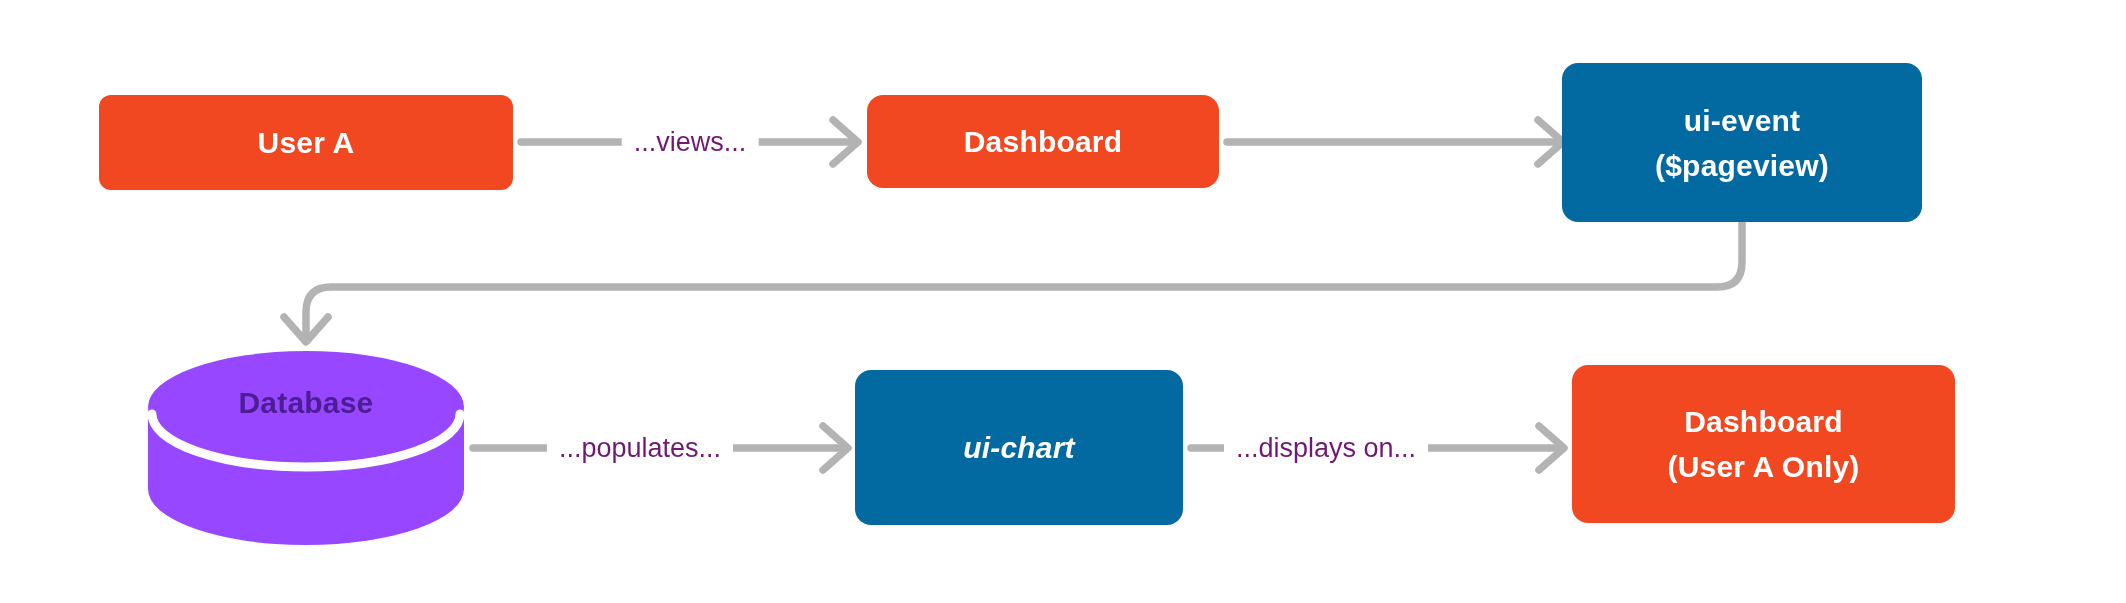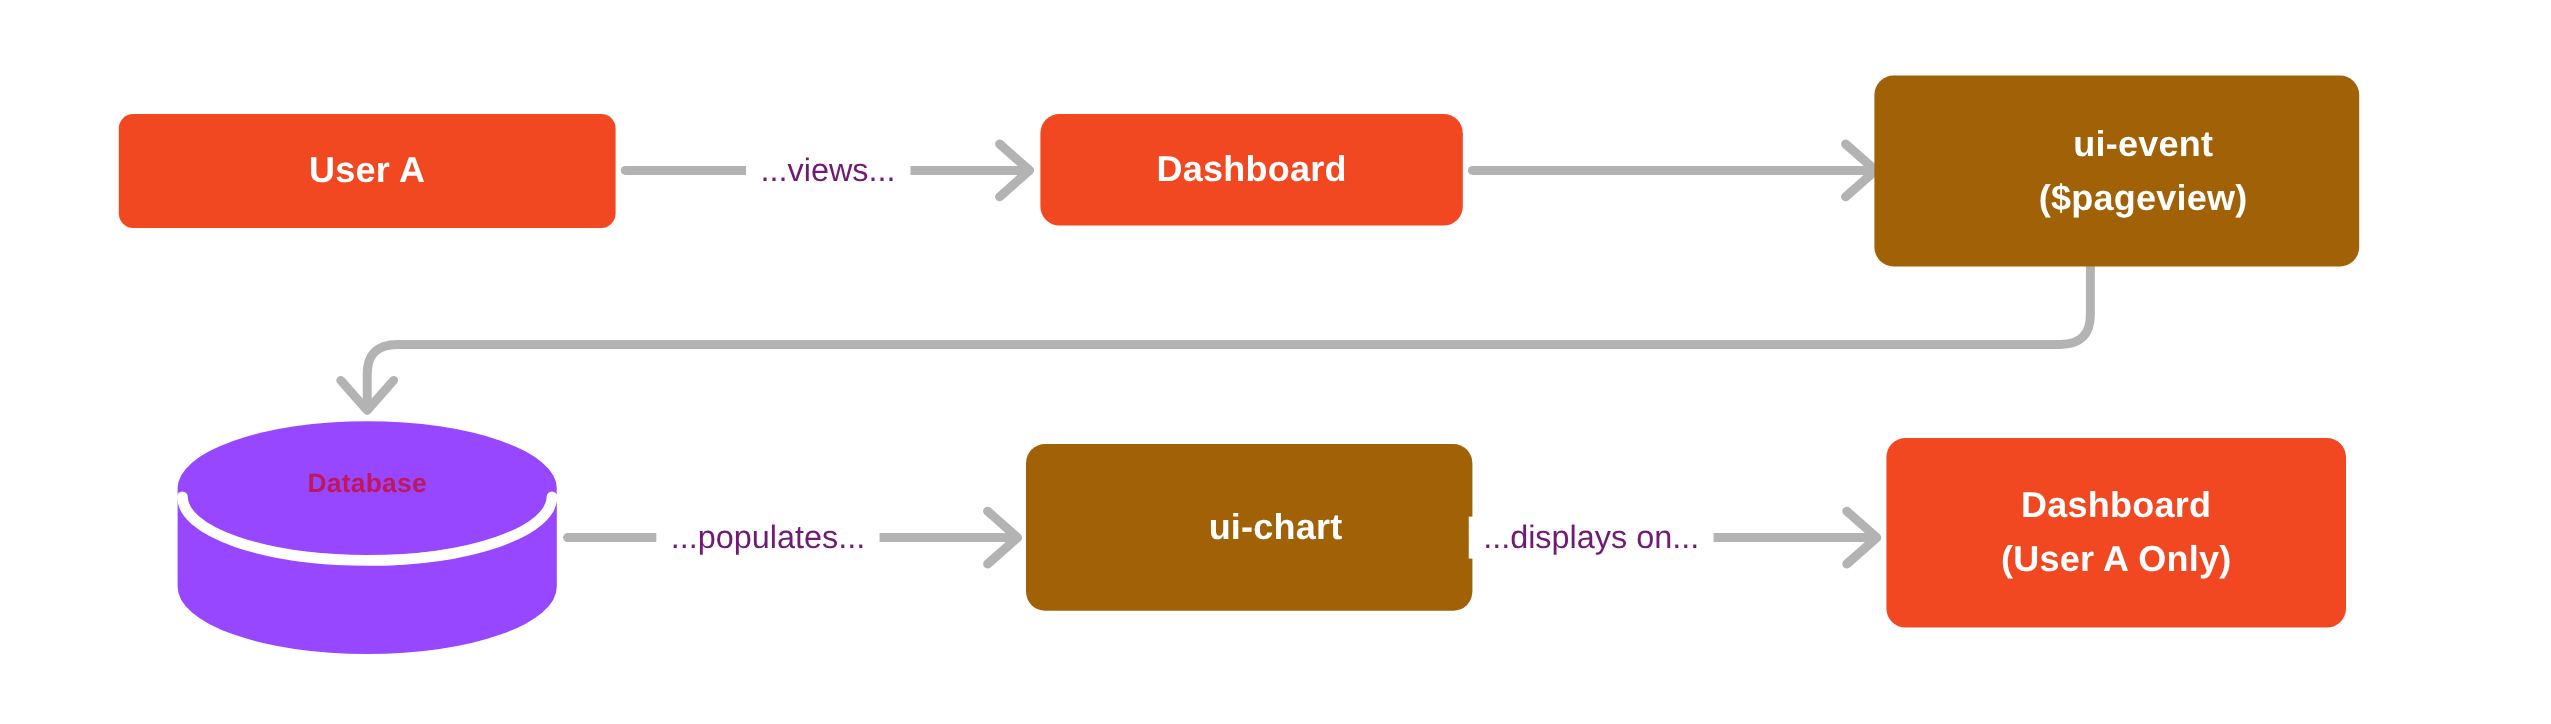--- a/index.html
+++ b/index.html
@@ -30,34 +30,34 @@
     border-radius: 16px;
     color: #ffffff;
     font-size: 30px;
     font-weight: 600;
     line-height: 1.5;
     text-align: center;
     white-space: pre-line;
     letter-spacing: 0.2px;
   }
   .node-orange { background: #F24822; }
-  .node-blue   { background: #a16207; padding-left: 44px; }
+  .node-blue   { background: #0369a1; }
   .node-user-a          { left:  99px; top:  95px; width: 414px; height:  95px; border-radius: 12px; }
   .node-dashboard-top   { left: 867px; top:  95px; width: 352px; height:  93px; }
   .node-ui-event        { left: 1562px; top:  63px; width: 360px; height: 159px; }
-  .node-ui-chart        { left: 855px; top: 370px; width: 328px; height: 139px; }
+  .node-ui-chart        { left: 855px; top: 370px; width: 328px; height: 155px; font-style: italic; }
   .node-dashboard-bottom{ left: 1572px; top: 365px; width: 383px; height: 158px; }
   .db-label {
     position: absolute;
     z-index: 2;
     left: 306px;
     top: 403px;
     transform: translate(-50%, -50%);
-    color: #be185d;
-    font-size: 22px;
+    color: #4c1d95;
+    font-size: 30px;
     font-weight: 600;
     letter-spacing: 0.2px;
     white-space: nowrap;
   }
   .edge-label {
     position: absolute;
     z-index: 3;
     transform: translate(-50%, -50%);
     background: #ffffff;
     color: #701a75;

